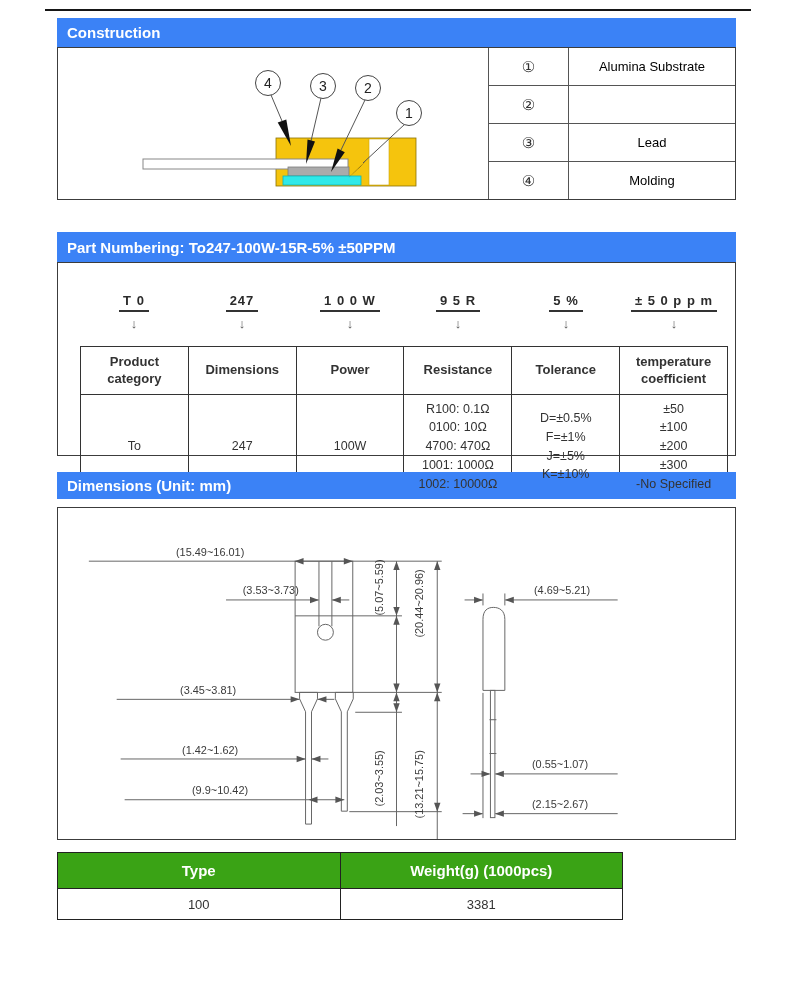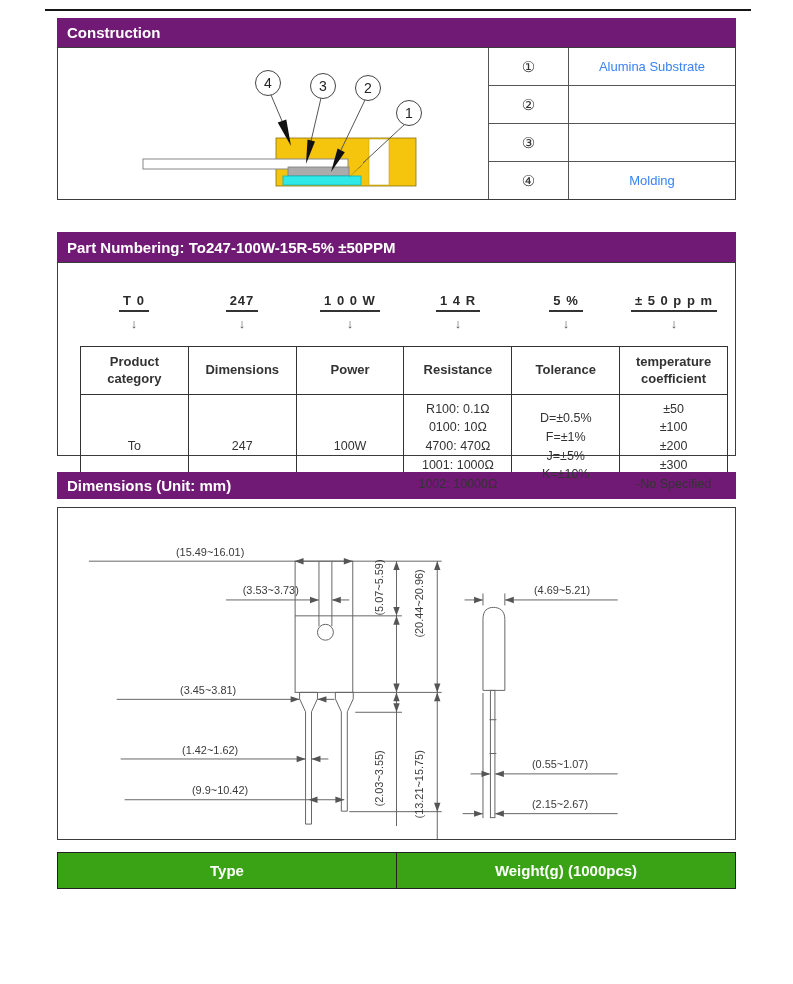--- a/index.html
+++ b/index.html
@@ -2,58 +2,58 @@
 <html><head>
 <meta charset="utf-8">
 <style>
   * { margin:0; padding:0; box-sizing:border-box; }
   body { background:#ffffff; }
   .page { position:relative; width:793px; height:984px; background:#fff;
           font-family:"Liberation Sans", sans-serif; color:#333; overflow:hidden; }
   .top-rule { position:absolute; left:45px; top:9px; width:706px; height:2px; background:#161616; }
   .content { position:absolute; left:57px; top:18px; width:679px; }
 
-  .bar { background:#701a75; color:#fff; font-weight:bold; font-size:15px;
+  .bar { background:#3b82f6; color:#fff; font-weight:bold; font-size:15px;
          padding-left:10px; display:flex; align-items:center; }
   .bar.h29 { height:29px; } .bar.h30 { height:30px; } .bar.h27 { height:27px; }
 
   .box { border:1px solid #3c3c3c; background:#fff; }
 
   
   .constr-box { height:153px; position:relative; }
   .constr-diagram { position:absolute; left:0; top:0; }
   .legend { position:absolute; right:0; top:0; bottom:0; width:247px;
             border-left:1px solid #555; display:flex; flex-direction:column; }
   .legend-row { flex:1; display:flex; }
   .legend-row + .legend-row { border-top:1px solid #555; }
   .legend-num { width:80px; border-right:1px solid #555; display:flex;
                 align-items:center; justify-content:center; font-size:15px; color:#333; }
   .legend-label { flex:1; display:flex; align-items:center; justify-content:center;
-                  font-size:13px; color:#3b82f6; }
+                  font-size:13px; color:#000000; }
 
   
   .pn-box { height:194px; }
   .codes { display:flex; width:648px; margin:28px 0 0 22px; }
   .code-cell { flex:1; text-align:center; }
   .code { display:inline-block; font-weight:bold; font-size:13px; color:#2b2b2b;
           letter-spacing:1px; border-bottom:2px solid #333; padding:0 4px 2px 4px; }
   .arrows { display:flex; width:648px; margin:4px 0 0 22px; height:18px; }
   .arrow-cell { flex:1; text-align:center; color:#555; font-size:13px; }
 
   table.pn { width:648px; margin:12px 0 0 22px; border-collapse:collapse; table-layout:fixed; }
   table.pn td { border:1px solid #333; text-align:center; vertical-align:middle;
                 white-space:pre-line; padding:2px; }
   table.pn tr.hdr td { font-weight:bold; font-size:13px; height:48px; line-height:1.25; }
   table.pn tr.body td { font-size:12.5px; height:104px; line-height:1.5; }
 
   
   .dim-box { height:333px;margin-top:8px; }
 
   
-  table.wt { width:679px; margin-top:12px; border-collapse:collapse; table-layout:fixed; }
+  table.wt { width:566px; margin-top:12px; border-collapse:collapse; table-layout:fixed; }
   table.wt td { border:1px solid #222; text-align:center; vertical-align:middle; }
   table.wt tr.hdr td { background:#3aa315; color:#fff; font-weight:bold; font-size:15px; height:36px; }
   table.wt tr.body td { font-size:13px; height:31px; color:#333; }
 
   svg text { font-family:"Liberation Sans", sans-serif; }
 </style>
 </head>
 <body>
 
 <div class="page">
@@ -103,37 +103,38 @@
       <div class="legend">
         <div class="legend-row">
           <div class="legend-num">①</div>
           <div class="legend-label">Alumina Substrate</div>
         </div>
         <div class="legend-row">
           <div class="legend-num">②</div>
         </div>
         <div class="legend-row">
           <div class="legend-num">③</div>
+          <div class="legend-label">Lead</div>
         </div>
         <div class="legend-row">
           <div class="legend-num">④</div>
           <div class="legend-label">Molding</div>
         </div>
       </div>
     </div>
 
     <div class="bar h30" style="margin-top:32px">
       <span>Part Numbering:  To247-100W-15R-5% ±50PPM</span>
     </div>
     <div class="box pn-box">
       <div class="codes">
         <div class="code-cell"><span class="code">T 0</span></div>
         <div class="code-cell"><span class="code">247</span></div>
         <div class="code-cell"><span class="code">1 0 0 W</span></div>
-        <div class="code-cell"><span class="code">1 4 R</span></div>
+        <div class="code-cell"><span class="code">9 5 R</span></div>
         <div class="code-cell"><span class="code">5 %</span></div>
         <div class="code-cell"><span class="code">± 5 0 p p m</span></div>
       </div>
       <div class="arrows">
         <div class="arrow-cell">↓</div>
         <div class="arrow-cell">↓</div>
         <div class="arrow-cell">↓</div>
         <div class="arrow-cell">↓</div>
         <div class="arrow-cell">↓</div>
         <div class="arrow-cell">↓</div>
@@ -261,17 +262,21 @@
         </g>
       </svg>
     </div>
 
     <table class="wt">
       <tbody>
           <tr class="hdr">
         <td>Type</td>
         <td>Weight(g) (1000pcs)</td>
       </tr>
+      <tr class="body">
+        <td>100</td>
+        <td>3381</td>
+      </tr>
     </tbody>
       </table>
 
   </div>
 </div>
 
 </body></html>

